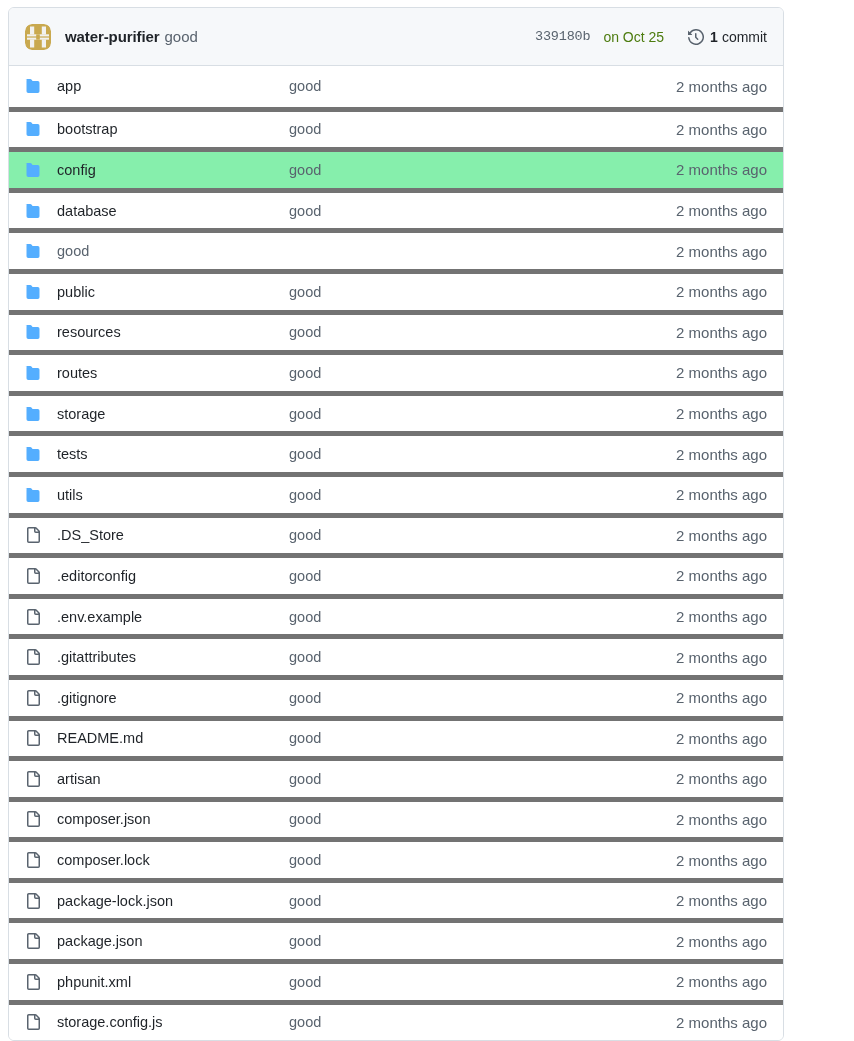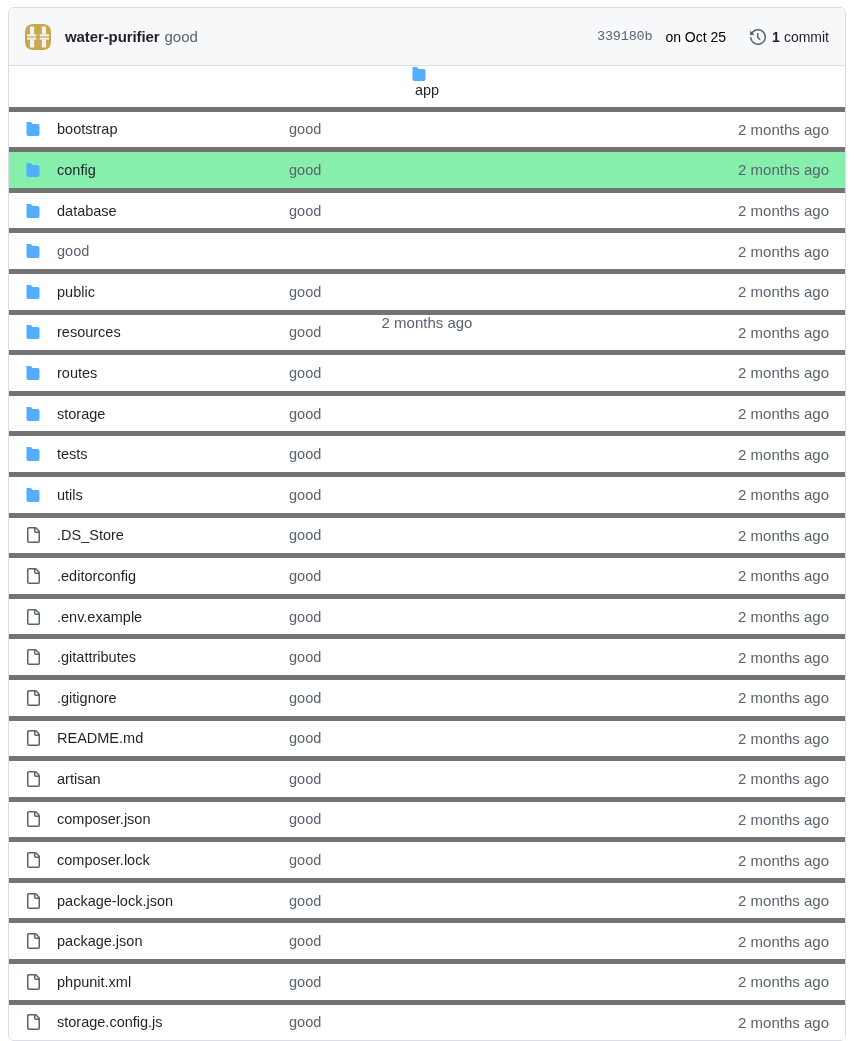--- a/index.html
+++ b/index.html
@@ -18,21 +18,21 @@
     height: 1041px;
     overflow: hidden;
     position: relative;
   }
 
   
   .file-table {
     position: absolute;
     left: 8px;
     top: 7px;
-    width: 838px;
+    width: 776px;
     border: 1px solid #d8dee4;
     border-radius: 6px;
     background: #ffffff;
     overflow: hidden;
   }
 
   
   .commit-header {
     display: flex;
     align-items: center;
@@ -64,21 +64,21 @@
   .header-spacer { flex: 1 1 auto; }
   .commit-sha {
     font-family: "Liberation Mono", monospace;
     font-size: 13.5px;
     color: #59636e;
     margin-right: 13px;
     letter-spacing: -0.2px;
   }
   .commit-date {
     font-size: 14px;
-    color: #000000;
+    color: #4d7c0f;
     margin-right: 24px;
   }
   .commit-count {
     display: flex;
     align-items: center;
     font-size: 14px;
     color: #59636e;
   }
   .history-icon {
     margin-right: 6px;
@@ -94,21 +94,21 @@
 
   
   .file-row {
     display: flex;
     align-items: center;
     height: 40.6px;
     padding: 0 16px;
     border-top: 5px solid #737373;
     background: #ffffff;
   }
-  .file-row:first-of-type { border-top: none; flex-direction: column; }
+  .file-row:first-of-type { border-top: none; }
   .file-row.is-hovered { background: #86efac; }
 
   .row-icon {
     width: 16px;
     flex: 0 0 16px;
     margin-right: 16px;
     display: flex;
     align-items: center;
     justify-content: center;
   }

